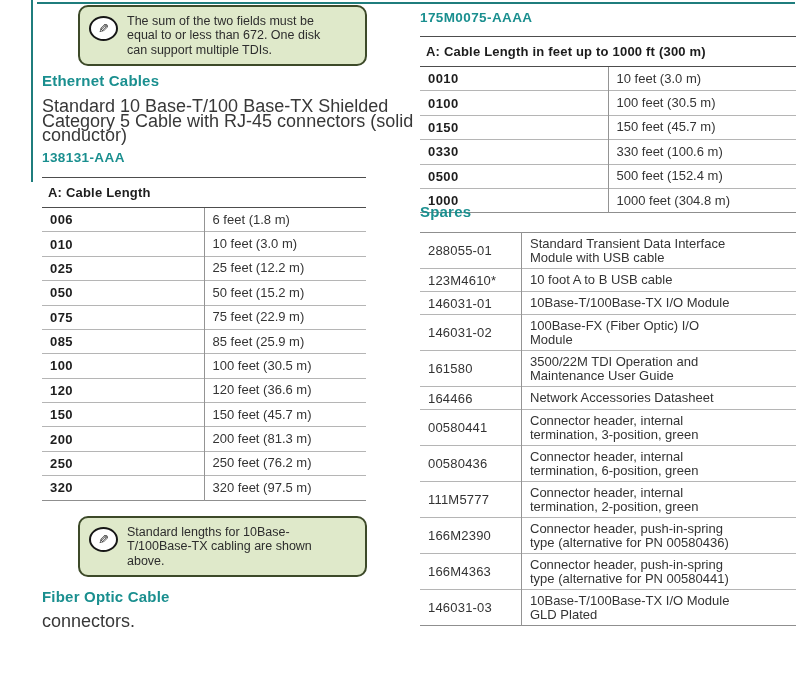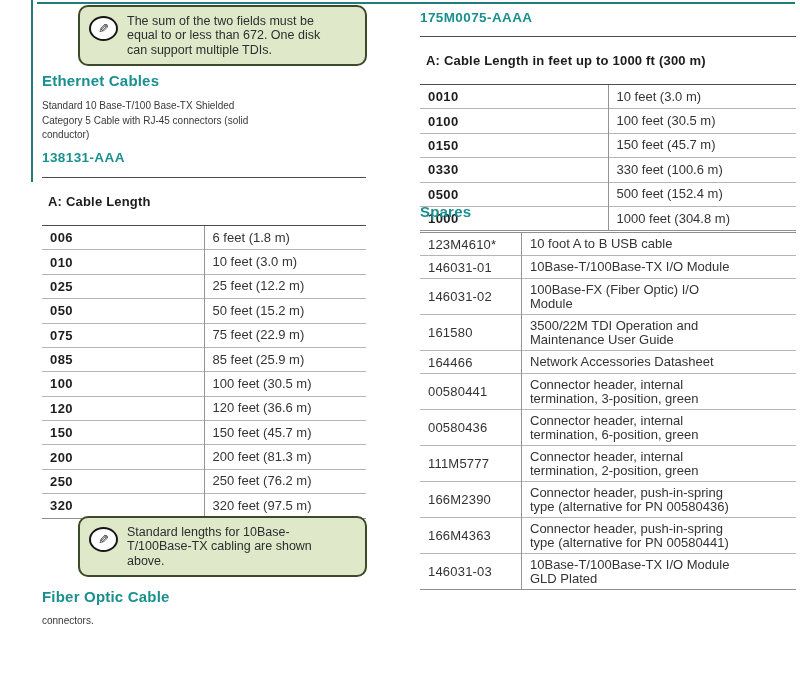--- a/index.html
+++ b/index.html
@@ -23,28 +23,28 @@
   .note-icon {
     width:29px; height:25px; flex:none; margin-top:2px;
     border:2.5px solid #161616; border-radius:50%; background:#ffffff;
     display:flex; align-items:center; justify-content:center; box-sizing:border-box;
   }
   .pencil-glyph { transform:scaleX(-1); font-size:13px; line-height:1; color:#111; }
   .note-line { font-size:12.5px; line-height:14.4px; color:#2d2d2d; white-space:nowrap; font-weight:500; }
 
   .sec-heading { position:absolute; left:0; margin:0; color:#1a8f8f; font-size:15px; font-weight:bold; letter-spacing:.2px; white-space:nowrap; }
   .part-number { position:absolute; left:0; color:#1a8f8f; font-size:13.5px; font-weight:bold; letter-spacing:.4px; white-space:nowrap; }
-  .para { position:absolute; left:0; color:#383838; font-size:10px; line-height:14.6px; }
+  .para { position:absolute; left:0; color:#383838; font-size:18px; line-height:14.6px; }
   .para div { white-space:nowrap; }
 
   
   table { border-collapse:collapse; table-layout:fixed; }
   .tbl { position:absolute; left:0; border-top:1.5px solid #4d4d4d; border-bottom:1px solid #8f8f8f; }
   .tbl th {
-    text-align:left; font-size:13px; color:#1c1c1c; padding:16px 6px;
+    text-align:left; font-size:13px; color:#1c1c1c; padding:7px 6px;
     border-bottom:1.5px solid #4d4d4d; letter-spacing:.2px; white-space:nowrap;
   }
   .tbl td { font-size:13px; color:#343434; padding:4.2px 8px; border-top:1px solid #b5b5b5; vertical-align:middle; }
   .tbl tbody tr:first-child td { border-top:none; }
   .tbl td.code { border-right:1px solid #949494; font-weight:bold; color:#1d1d1d; letter-spacing:.4px; }
   .tbl td.desc .cell-text { line-height:14px; }
 
   #t-left  { top:177px; width:324px; }
   #t-left  td.code { width:52px; }
   #t-right { top:36px; width:376px; }
@@ -281,20 +281,28 @@
         </tr>
       </tbody>
   </table>
 
   <h2 class="sec-heading" id="h-spares">Spares</h2>
 
   <table class="tbl" id="t-spares">
     <tbody>
         <tr>
           <td class="code">
+            <div class="cell-text">288055-01</div>
+          </td>
+          <td class="desc">
+            <div class="cell-text">Standard Transient Data Interface Module with USB cable</div>
+          </td>
+        </tr>
+        <tr>
+          <td class="code">
             <div class="cell-text">123M4610*</div>
           </td>
           <td class="desc">
             <div class="cell-text">10 foot A to B USB cable</div>
           </td>
         </tr>
         <tr>
           <td class="code">
             <div class="cell-text">146031-01</div>
           </td>

